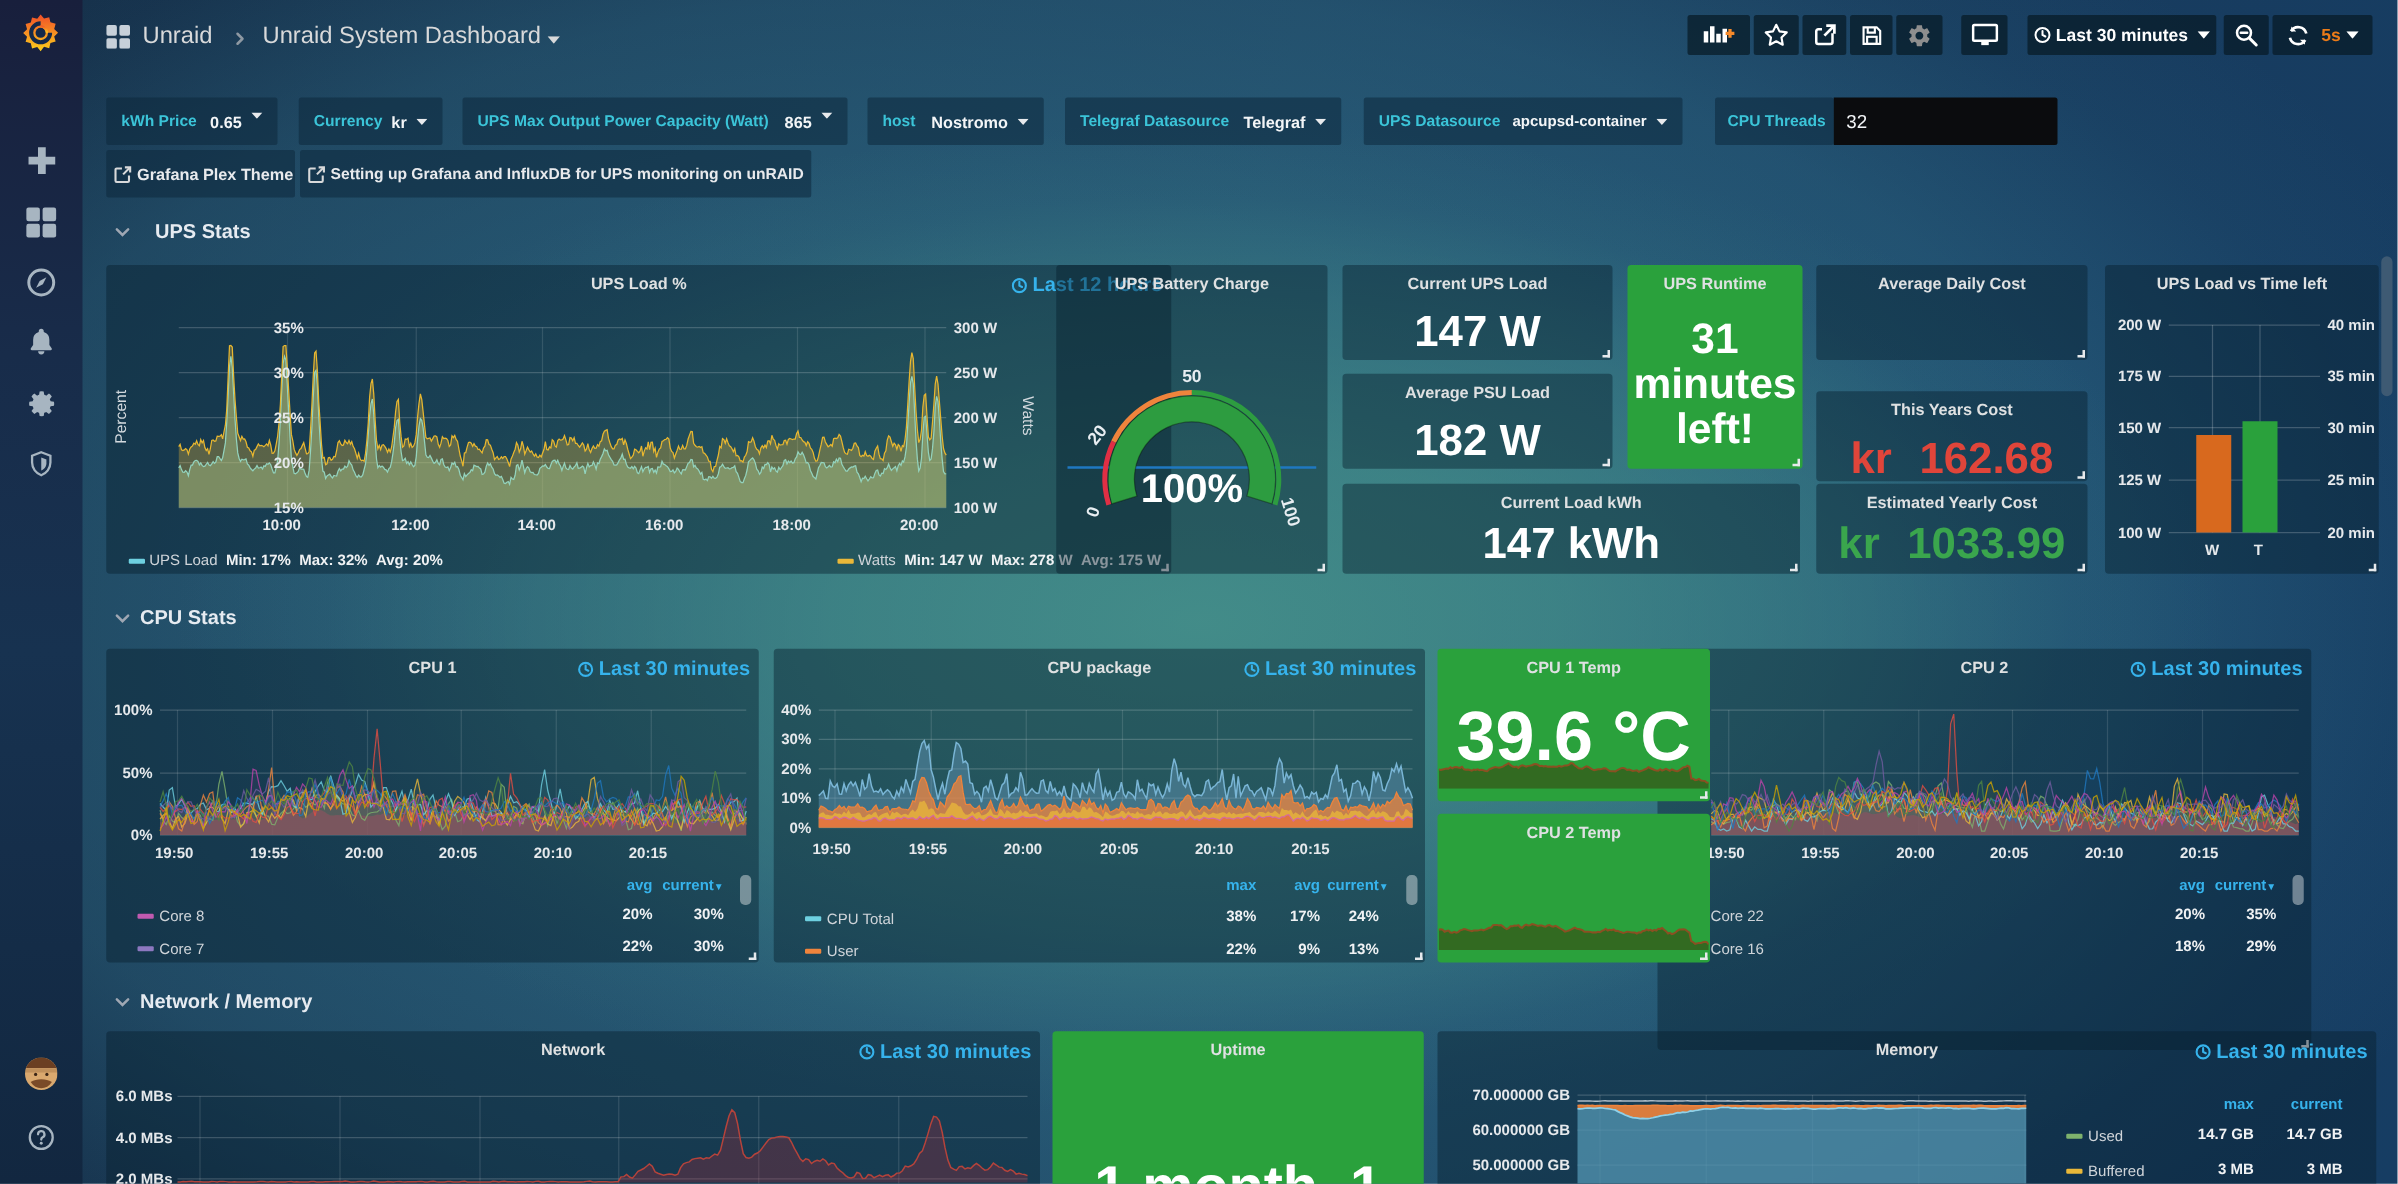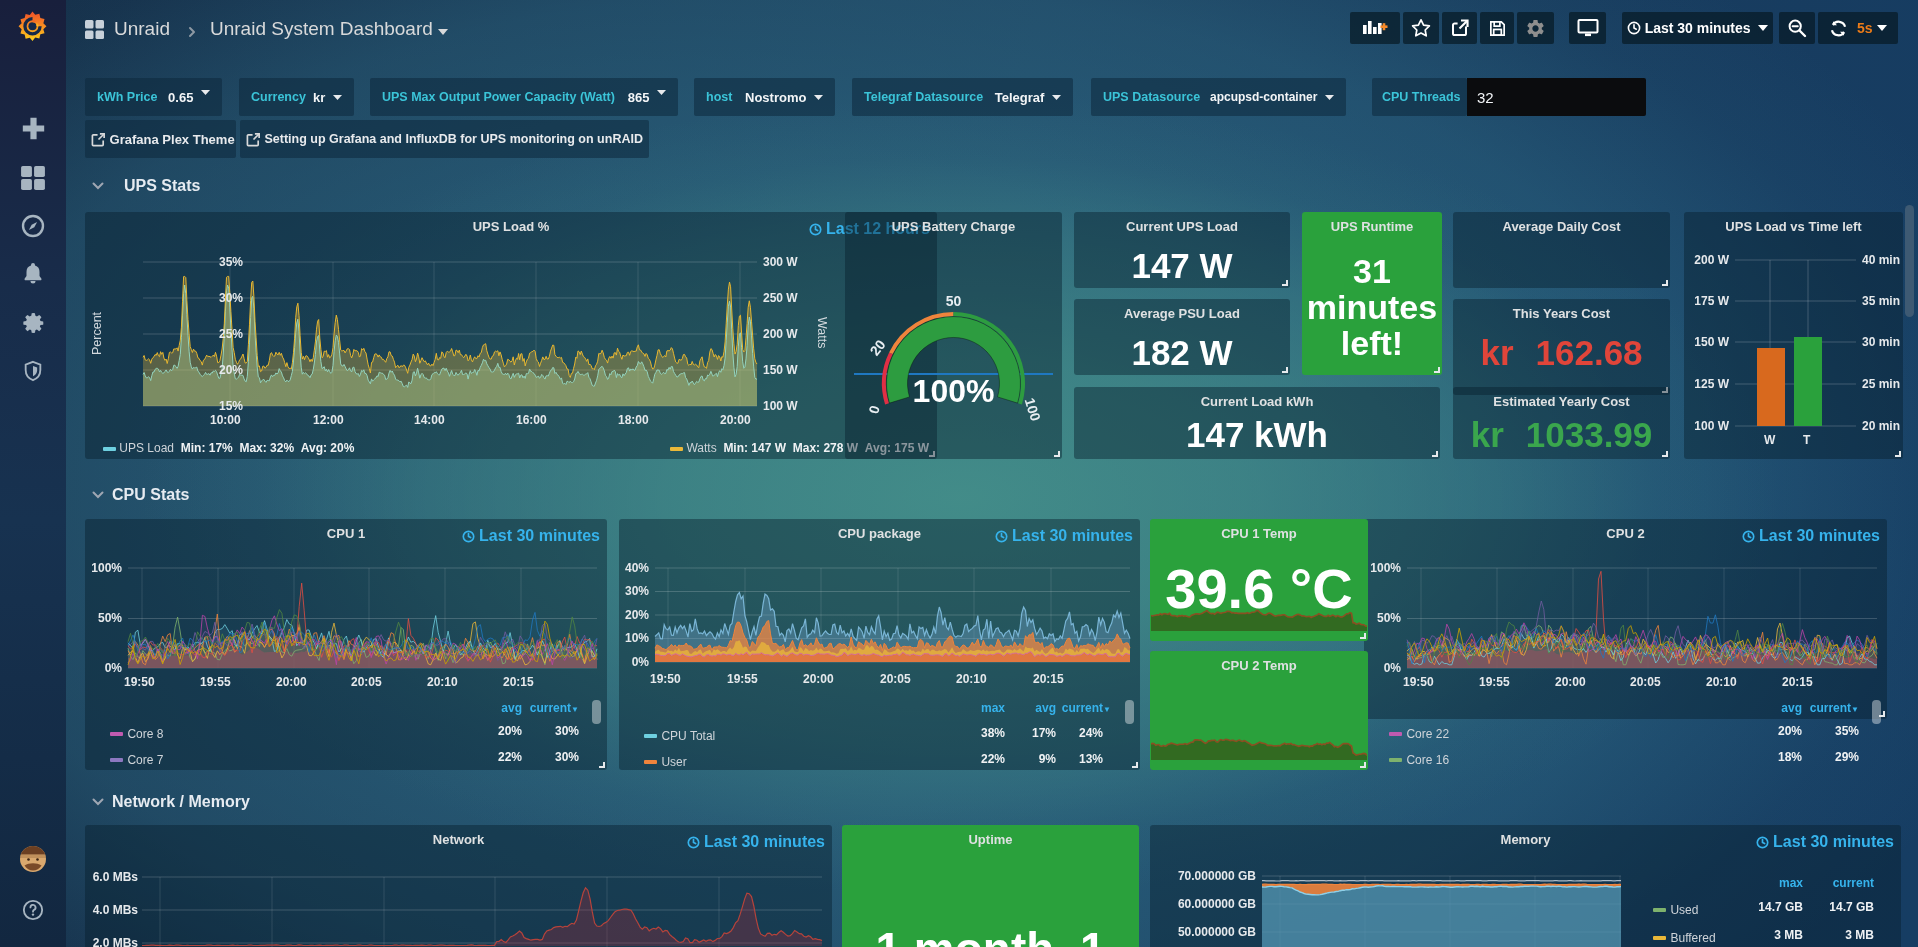--- a/index.html
+++ b/index.html
@@ -312,21 +312,21 @@
   </div>
 <div class="panel" style="left:1074px;top:387px;width:366px;height:72px">
     <div class="ptitle" style="left:5px;right:5px">Current Load kWh</div>
     <div class="statv" style="top:28px;font-size:35px;color:#fff">147 kWh</div>
     <div class="corner"></div>
   </div>
 <div class="panel" style="left:1453px;top:212px;width:217px;height:76px">
     <div class="ptitle" style="left:5px;right:5px">Average Daily Cost</div>
     <div class="corner"></div>
   </div>
-<div class="panel" style="left:1453px;top:299px;width:217px;height:96px">
+<div class="panel" style="left:1453px;top:313px;width:217px;height:72px">
     <div class="ptitle" style="left:5px;right:5px">This Years Cost</div>
     <div class="statv" style="top:34px;font-size:35px;color:#e0453a"><span style="margin-right:22px">kr</span>162.68</div>
     <div class="corner"></div>
   </div>
 <div class="panel" style="left:1453px;top:387px;width:217px;height:72px">
     <div class="ptitle" style="left:5px;right:5px">Estimated Yearly Cost</div>
     <div class="statv" style="top:28px;font-size:35px;color:#3aa64d"><span style="margin-right:22px">kr</span>1033.99</div>
     <div class="corner"></div>
   </div>
 <div class="panel" style="left:1684px;top:212px;width:219px;height:247px">
@@ -408,21 +408,21 @@
     <div class="leghdr abs" style="top:182px;left:439px;width:55px;text-align:right">current<span style="font-size:8px">▼</span></div>
     <div class="abs" style="top:205px;left:25px"><span class="legdash" style="background:#c05ab0"></span> <span class="legtxt">Core 8</span></div>
     <div class="legval abs" style="top:205px;left:387px;width:50px;text-align:right">20%</div>
     <div class="legval abs" style="top:205px;left:444px;width:50px;text-align:right">30%</div>
     <div class="abs" style="top:231px;left:25px"><span class="legdash" style="background:#8d78c0"></span> <span class="legtxt">Core 7</span></div>
     <div class="legval abs" style="top:231px;left:387px;width:50px;text-align:right">22%</div>
     <div class="legval abs" style="top:231px;left:444px;width:50px;text-align:right">30%</div>
     <div class="abs" style="top:181px;right:6px;width:9px;height:24px;background:rgba(255,255,255,0.4);border-radius:4px"></div>
     <div class="corner"></div>
   </div>
-<div class="panel" style="left:1364px;top:519px;width:523px;height:200px">
+<div class="panel" style="left:1326px;top:519px;width:523px;height:321px">
     <div class="ptitle">CPU 2</div>
     <div class="tlink"><svg width="13" height="13" viewBox="0 0 14 14" style="vertical-align:-2px">
         <circle cx="7" cy="7" r="5.6" fill="none" stroke="currentColor" stroke-width="1.8"></circle>
         <path d="M7 3.8V7l2.3 1.2" fill="none" stroke="currentColor" stroke-width="1.8" stroke-linecap="round"></path>
       </svg> Last 30 minutes</div>
     <svg class="abs" style="left:0;top:0" width="523" height="251">
       <line x1="43" y1="49" x2="513" y2="49" stroke="rgba(255,255,255,0.18)" stroke-width="1"></line>
       <line x1="43" y1="99.5" x2="513" y2="99.5" stroke="rgba(255,255,255,0.18)" stroke-width="1"></line>
       <line x1="43" y1="149" x2="513" y2="149" stroke="rgba(255,255,255,0.18)" stroke-width="1"></line>
       <line x1="57" y1="49" x2="57" y2="149" stroke="rgba(255,255,255,0.12)" stroke-width="1"></line>

